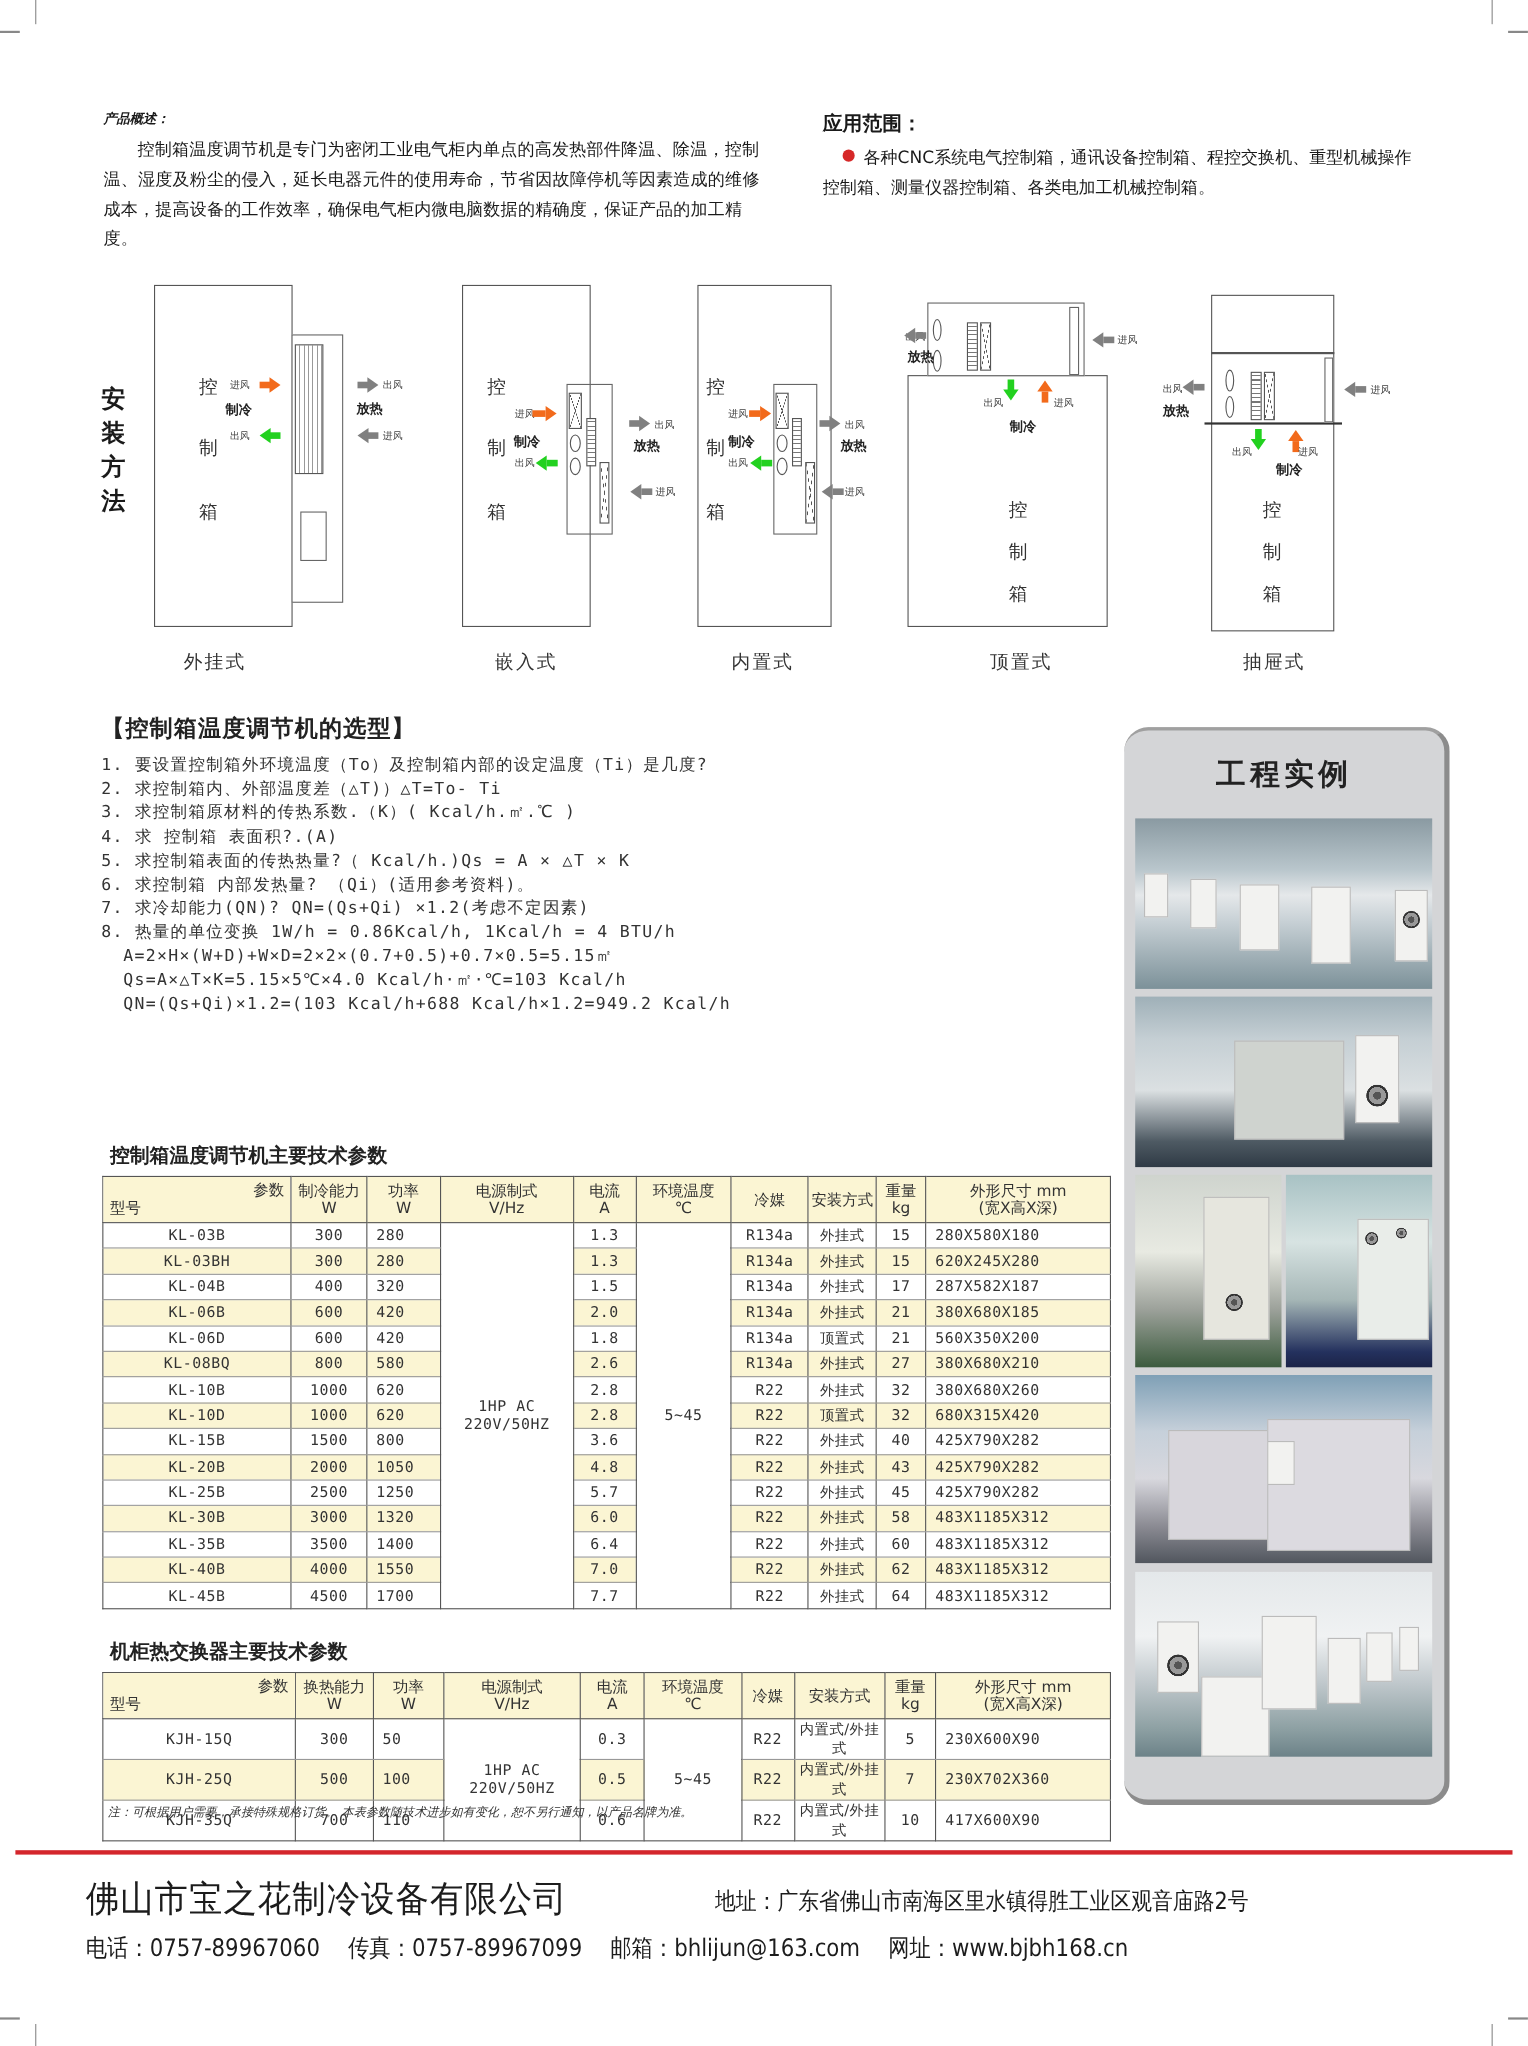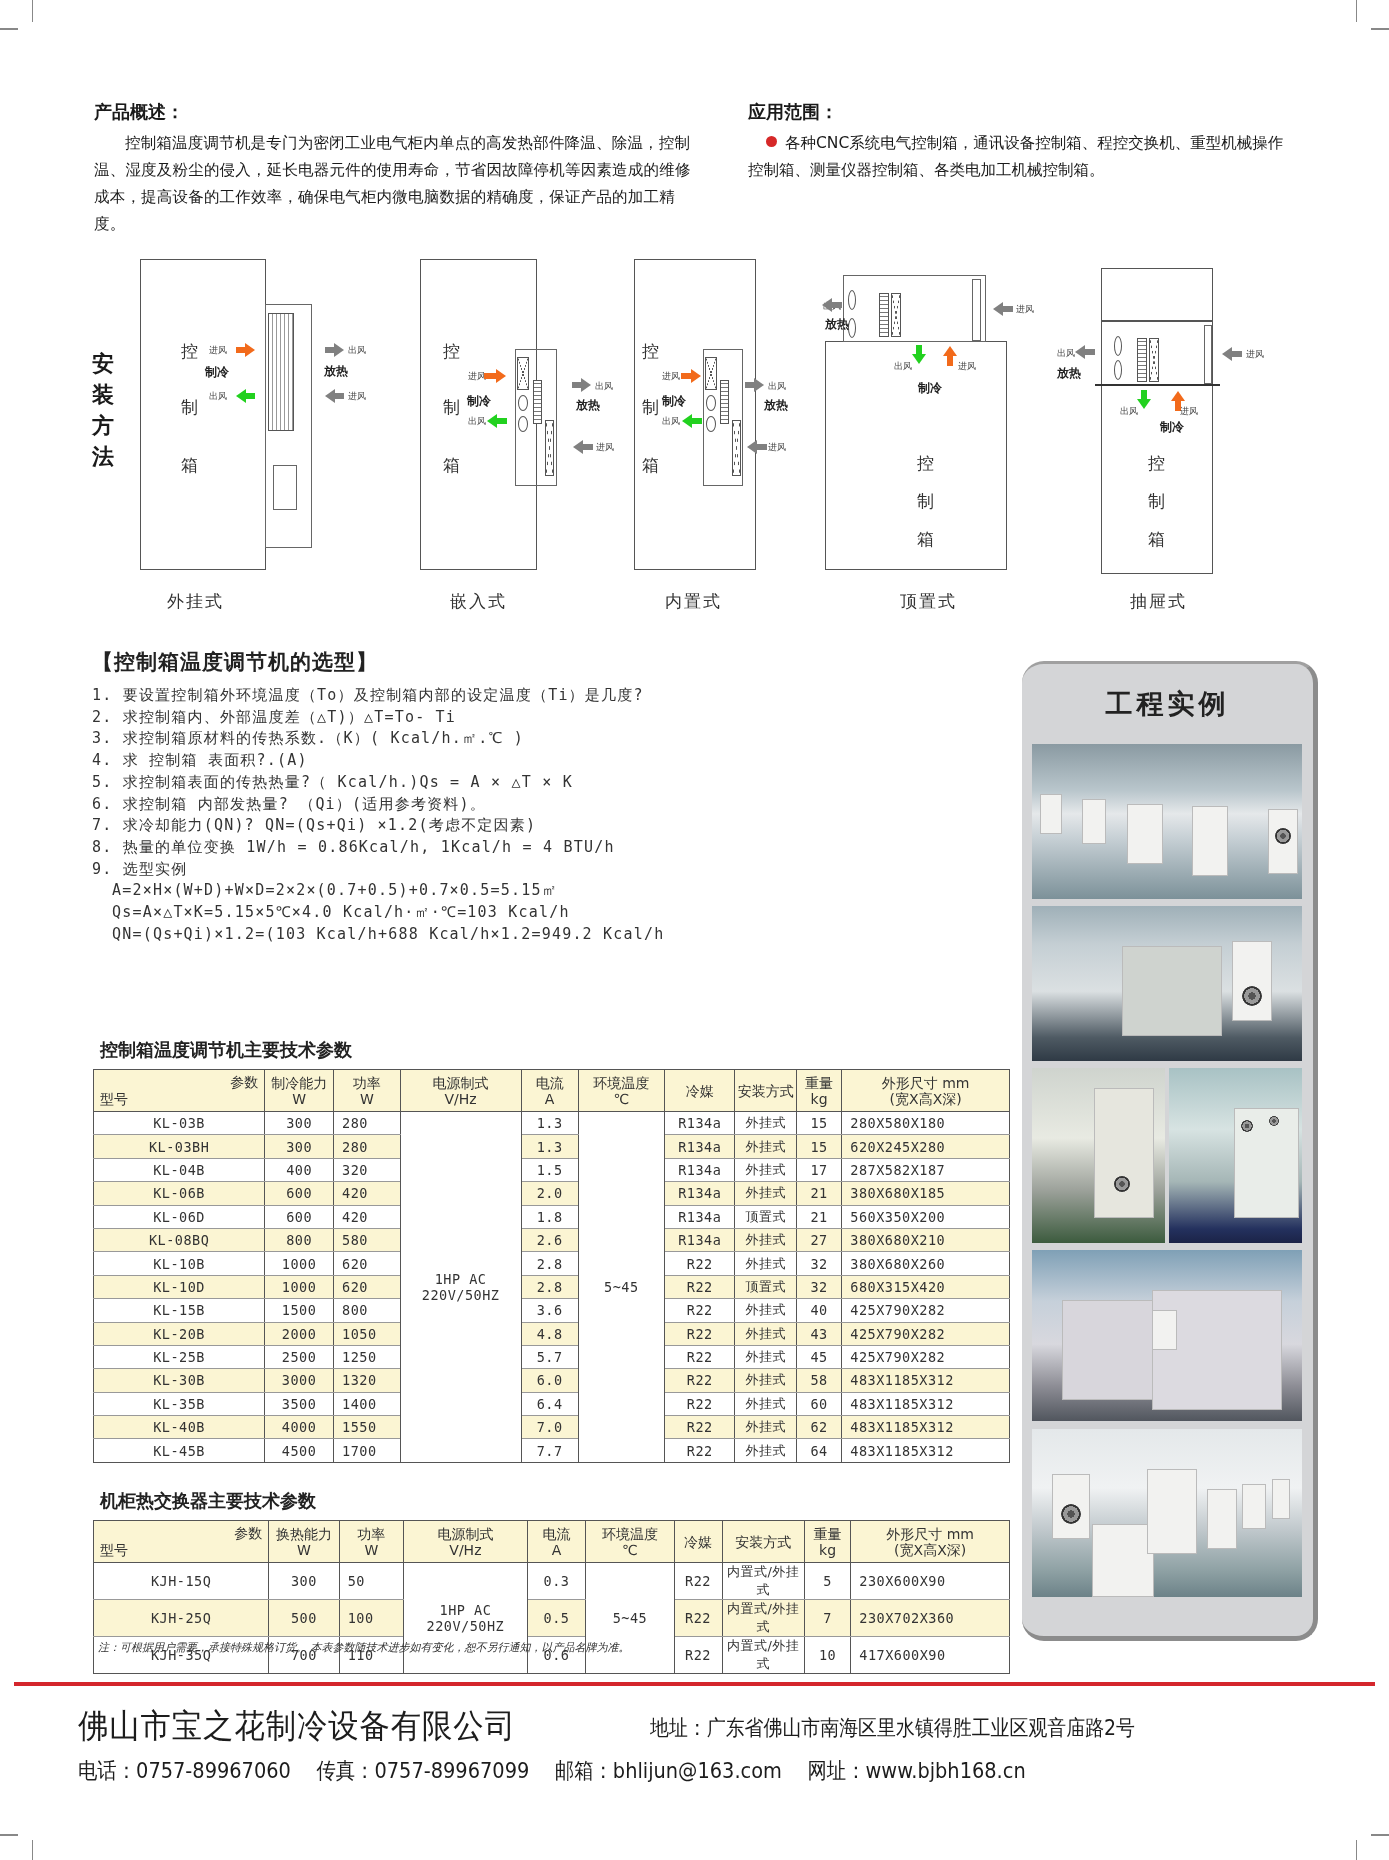--- a/index.html
+++ b/index.html
@@ -3,21 +3,21 @@
 <meta charset="utf-8">
 <style>
   * { box-sizing: border-box; margin: 0; padding: 0; }
   html, body { width: 1389px; height: 1860px; background: #ffffff; overflow: hidden; }
   body { position: relative; font-family: "DejaVu Sans", sans-serif; color: #1a1a1a; }
 
   .crop { position: absolute; background: #888; }
 
   
   .intro { position: absolute; left: 94px; top: 100px; width: 600px; }
-  .intro h2 { font-family: "DejaVu Serif", serif; font-weight: 900; font-size: 18px; margin-bottom: 6px; }
+  .intro h2 { font-family: "DejaVu Serif", serif; font-weight: 900; font-size: 12px; margin-bottom: 6px; font-style: italic; }
   .intro p { font-size: 15.5px; line-height: 27px; text-indent: 2em; letter-spacing: 0.2px; }
 
   .scope { position: absolute; left: 748px; top: 100px; width: 540px; }
   .scope h2 { font-family: "DejaVu Serif", serif; font-weight: 900; font-size: 18px; margin-bottom: 6px; }
   .scope .item { font-size: 15.5px; line-height: 27px; }
   .scope .bullet { display: inline-block; width: 11px; height: 11px; border-radius: 50%; background: #d62828; margin: 0 8px 0 18px; vertical-align: 1px; }
 
   
   .install-title { position: absolute; left: 92px; top: 348px; width: 24px; font-family: "DejaVu Serif", serif; font-weight: 900; font-size: 22px; line-height: 31px; }
   .diag-box { position: absolute; border: 1.5px solid #555; background: #fff; }
@@ -247,21 +247,20 @@
 <div class="sel-title">【控制箱温度调节机的选型】</div>
 <div class="sel-list">
   <div>1. 要设置控制箱外环境温度（To）及控制箱内部的设定温度（Ti）是几度?</div>
   <div>2. 求控制箱内、外部温度差（△T)）△T=To- Ti</div>
   <div>3. 求控制箱原材料的传热系数.（K）( Kcal/h.㎡.℃ )</div>
   <div>4. 求 控制箱 表面积?.(A)</div>
   <div>5. 求控制箱表面的传热热量?（ Kcal/h.)Qs = A × △T × K</div>
   <div>6. 求控制箱 内部发热量? （Qi）(适用参考资料)。</div>
   <div>7. 求冷却能力(QN)? QN=(Qs+Qi) ×1.2(考虑不定因素)</div>
   <div>8. 热量的单位变换 1W/h = 0.86Kcal/h, 1Kcal/h = 4 BTU/h</div>
-  <div>9. 选型实例</div>
   <div class="ind2">A=2×H×(W+D)+W×D=2×2×(0.7+0.5)+0.7×0.5=5.15㎡</div>
   <div class="ind2">Qs=A×△T×K=5.15×5℃×4.0 Kcal/h·㎡·℃=103 Kcal/h</div>
   <div class="ind2">QN=(Qs+Qi)×1.2=(103 Kcal/h+688 Kcal/h×1.2=949.2 Kcal/h</div>
 </div>
 
 <div class="tbl-title" style="left:100px;top:1038px;">控制箱温度调节机主要技术参数</div>
 <table class="spec" id="t1" style="left:93px;top:1069px;width:917px;">
   <colgroup>
     <col style="width:117px">
       <col style="width:47px">

